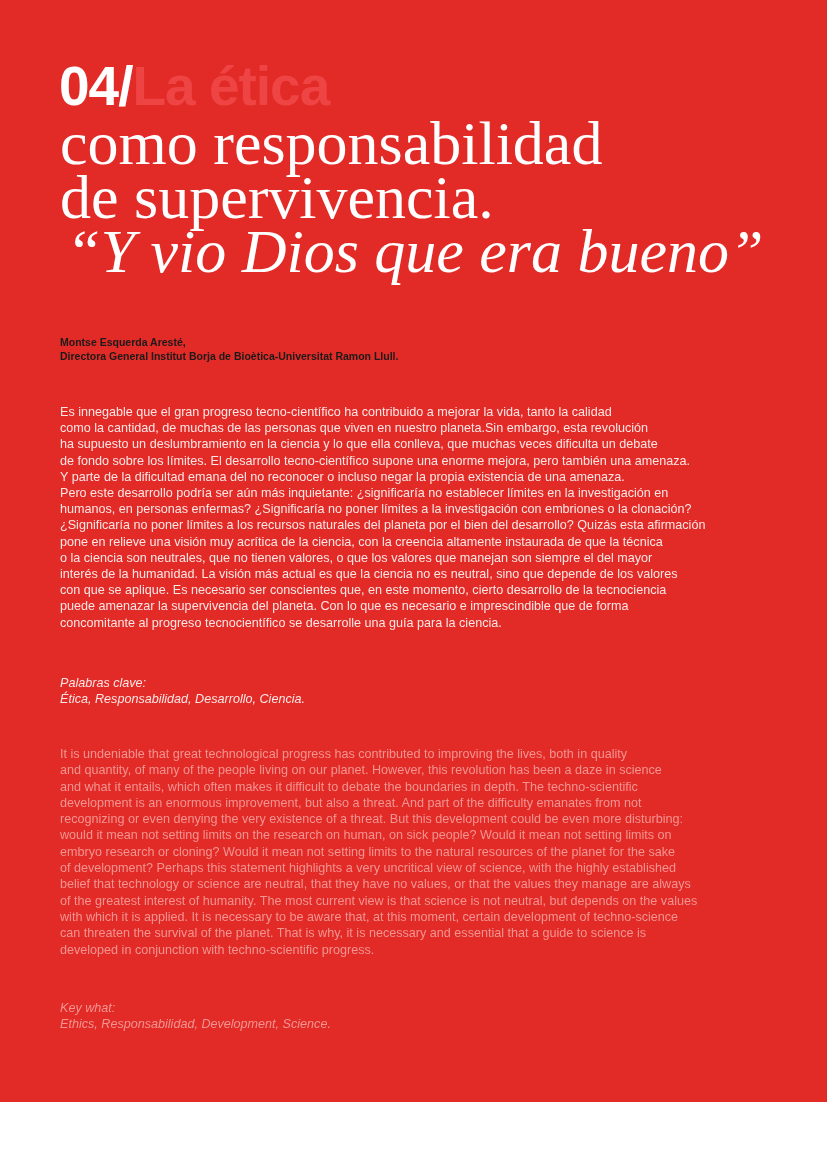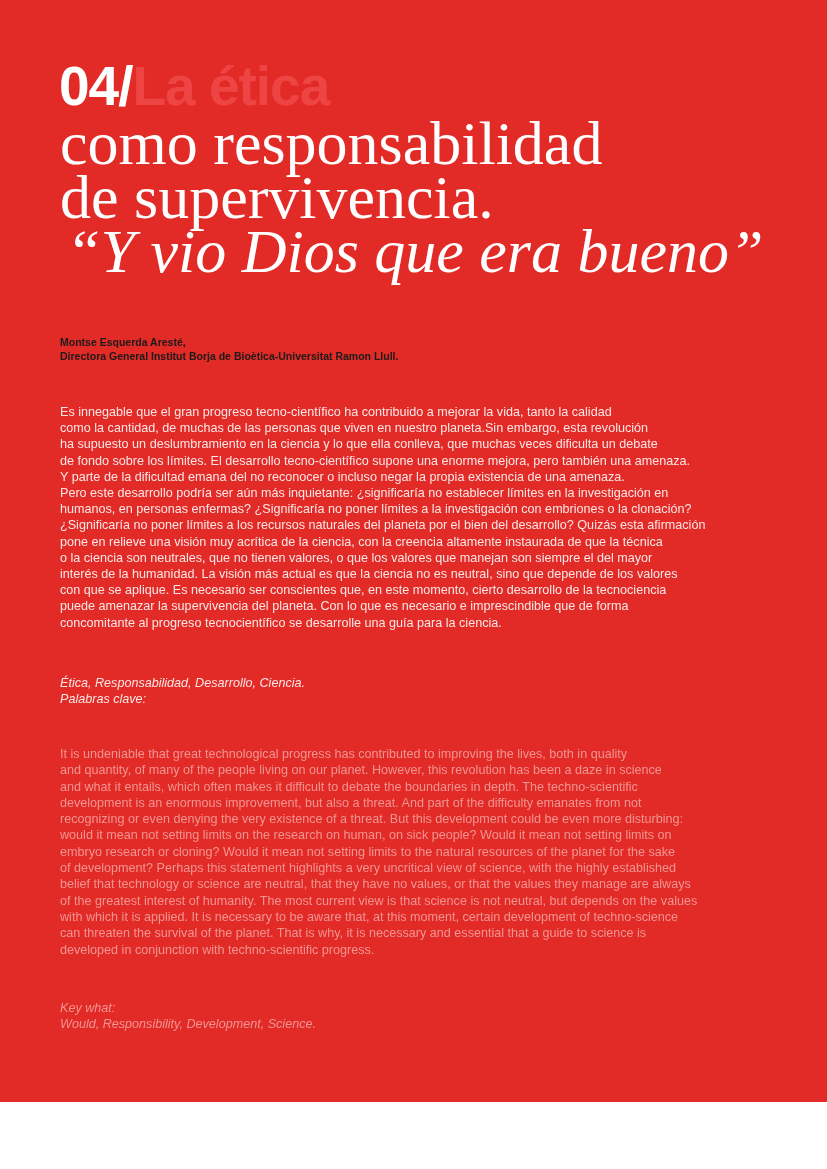--- a/index.html
+++ b/index.html
@@ -133,36 +133,36 @@
   <span class="ln">¿Significaría no poner límites a los recursos naturales del planeta por el bien del desarrollo? Quizás esta afirmación</span>
   <span class="ln">pone en relieve una visión muy acrítica de la ciencia, con la creencia altamente instaurada de que la técnica</span>
   <span class="ln">o la ciencia son neutrales, que no tienen valores, o que los valores que manejan son siempre el del mayor</span>
   <span class="ln">interés de la humanidad. La visión más actual es que la ciencia no es neutral, sino que depende de los valores</span>
   <span class="ln">con que se aplique. Es necesario ser conscientes que, en este momento, cierto desarrollo de la tecnociencia</span>
   <span class="ln">puede amenazar la supervivencia del planeta. Con lo que es necesario e imprescindible que de forma</span>
   <span class="ln">concomitante al progreso tecnocientífico se desarrolle una guía para la ciencia.</span>
 </div>
 
 <div class="kw-es">
+  <span>Palabras clave:</span>
   <span>Ética, Responsabilidad, Desarrollo, Ciencia.</span>
-  <span>Palabras clave:</span>
 </div>
 
 <div class="body-en">
   <span class="ln">It is undeniable that great technological progress has contributed to improving the lives, both in quality</span>
   <span class="ln">and quantity, of many of the people living on our planet. However, this revolution has been a daze in science</span>
   <span class="ln">and what it entails, which often makes it difficult to debate the boundaries in depth. The techno-scientific</span>
   <span class="ln">development is an enormous improvement, but also a threat. And part of the difficulty emanates from not</span>
   <span class="ln">recognizing or even denying the very existence of a threat. But this development could be even more disturbing:</span>
   <span class="ln">would it mean not setting limits on the research on human, on sick people? Would it mean not setting limits on</span>
   <span class="ln">embryo research or cloning? Would it mean not setting limits to the natural resources of the planet for the sake</span>
   <span class="ln">of development? Perhaps this statement highlights a very uncritical view of science, with the highly established</span>
   <span class="ln">belief that technology or science are neutral, that they have no values, or that the values they manage are always</span>
   <span class="ln">of the greatest interest of humanity. The most current view is that science is not neutral, but depends on the values</span>
   <span class="ln">with which it is applied. It is necessary to be aware that, at this moment, certain development of techno-science</span>
   <span class="ln">can threaten the survival of the planet. That is why, it is necessary and essential that a guide to science is</span>
   <span class="ln">developed in conjunction with techno-scientific progress.</span>
 </div>
 
 <div class="kw-en">
   <span>Key what:</span>
-  <span>Would, Responsibility, Development, Science.</span>
+  <span>Ethics, Responsabilidad, Development, Science.</span>
 </div>
 
 </body></html>

